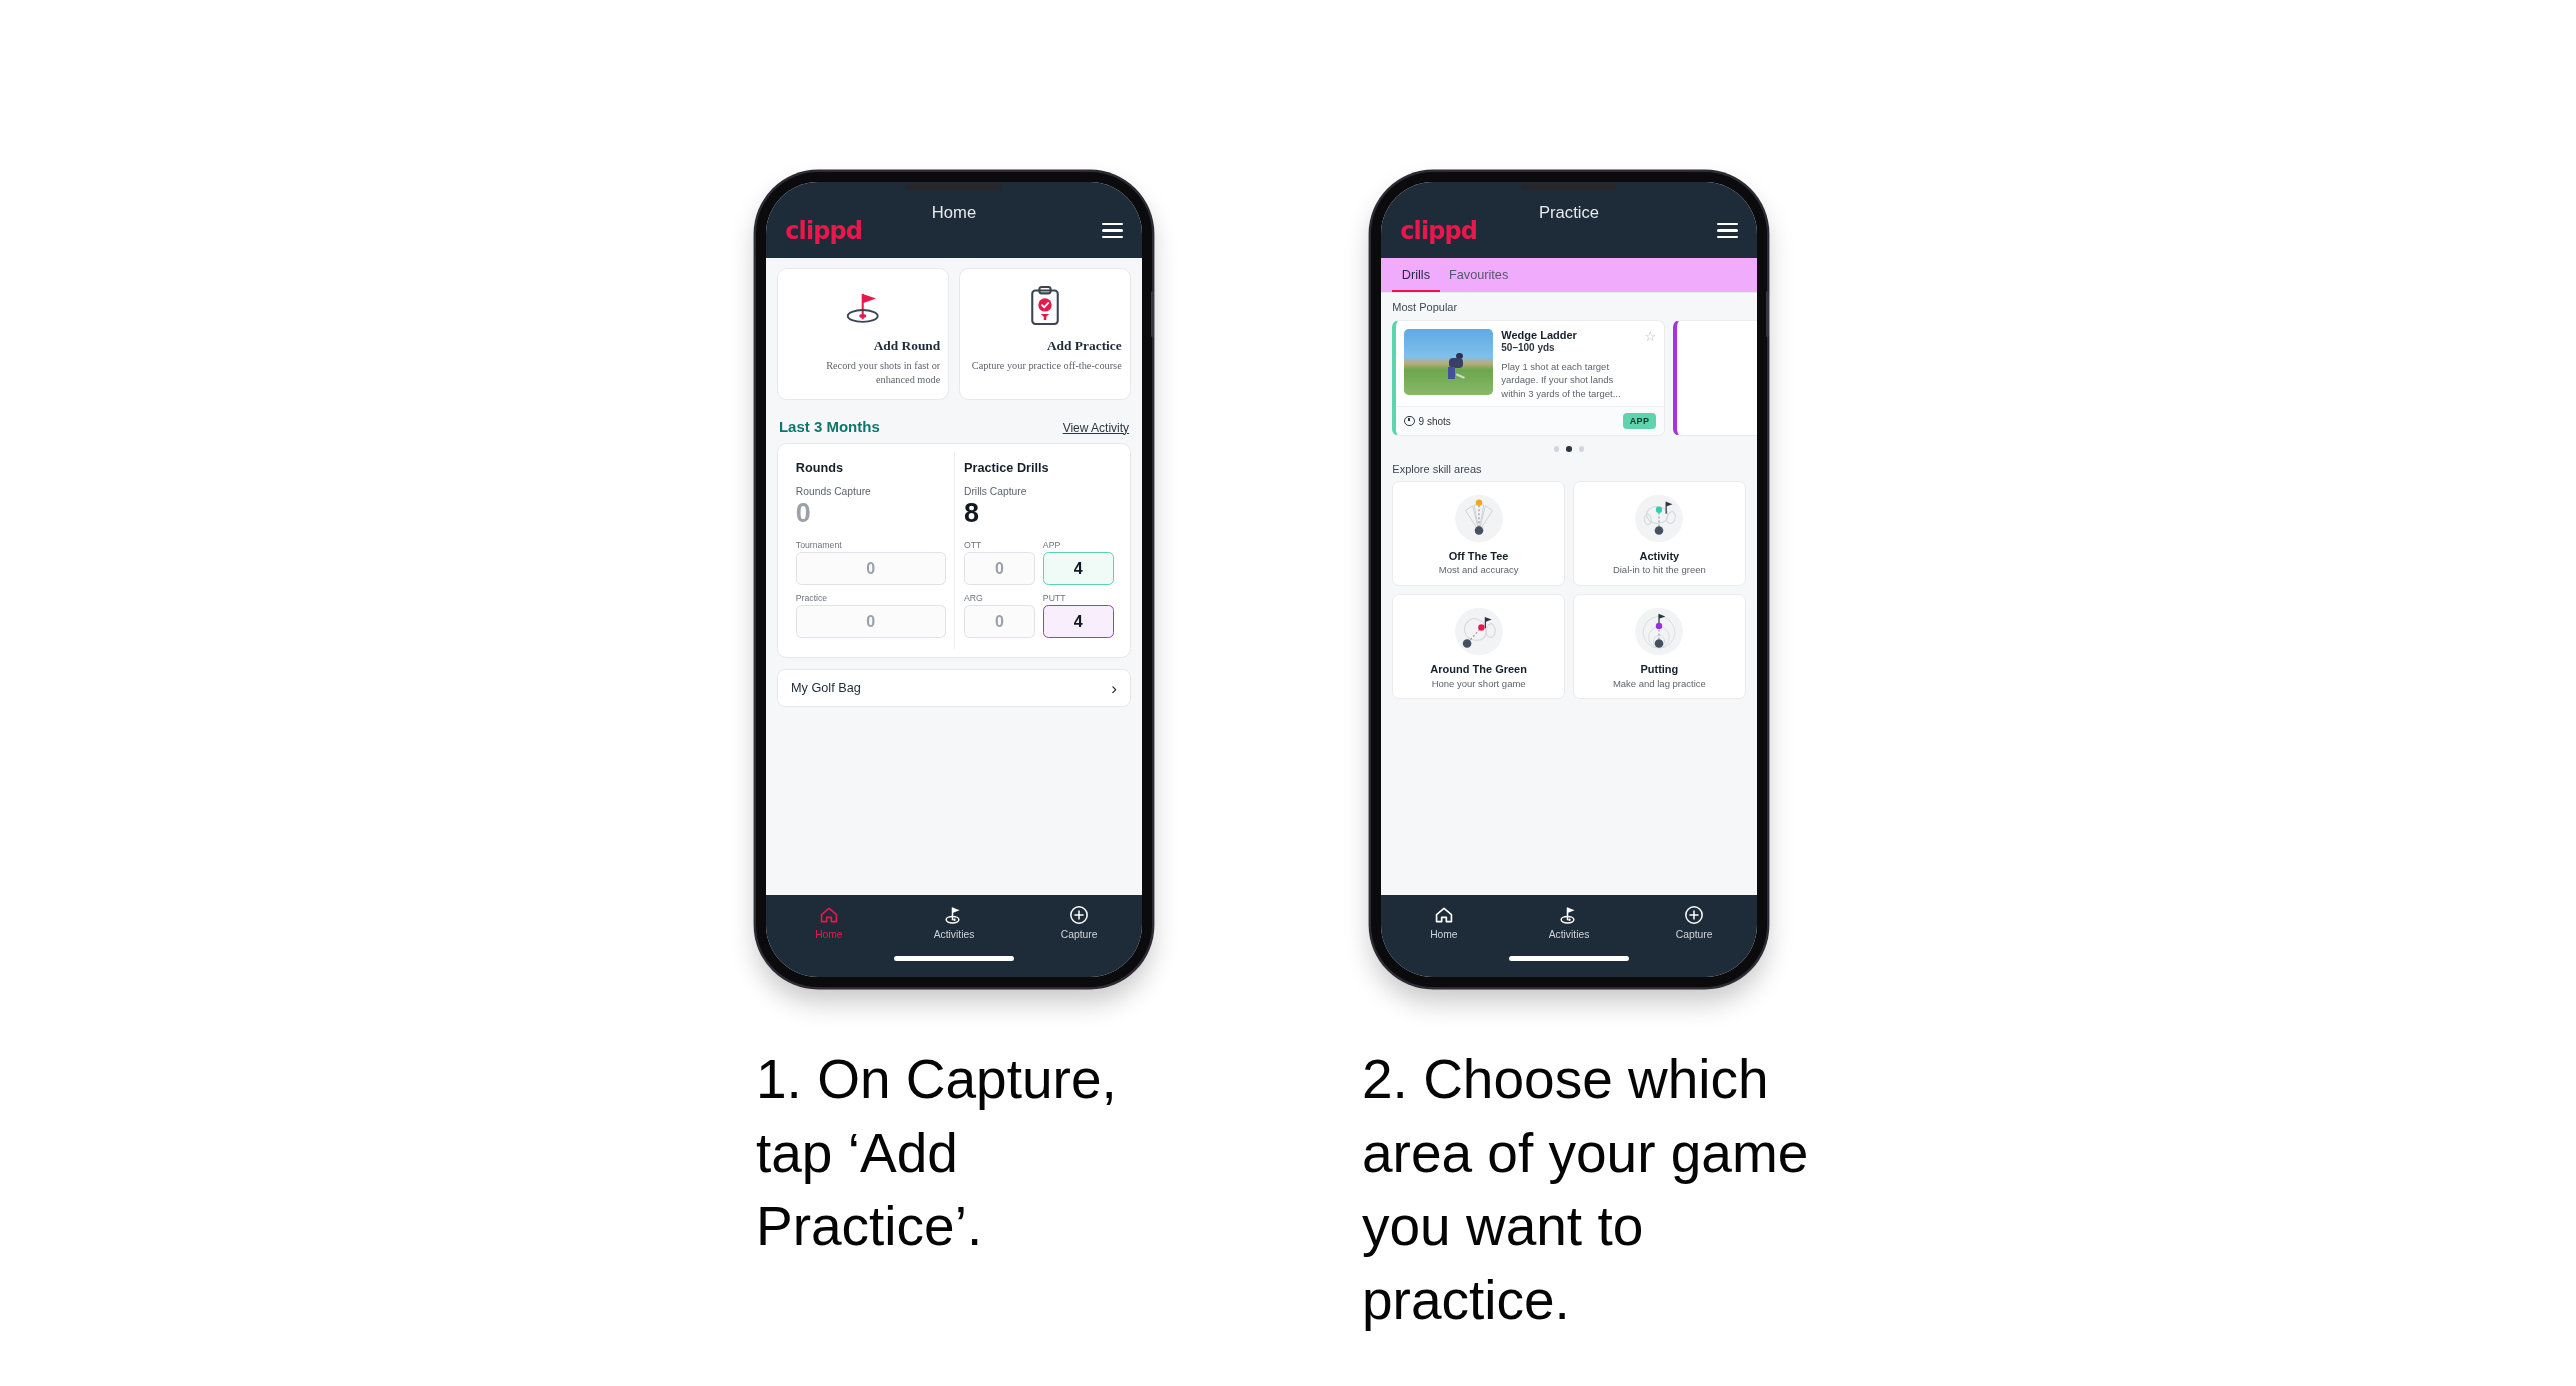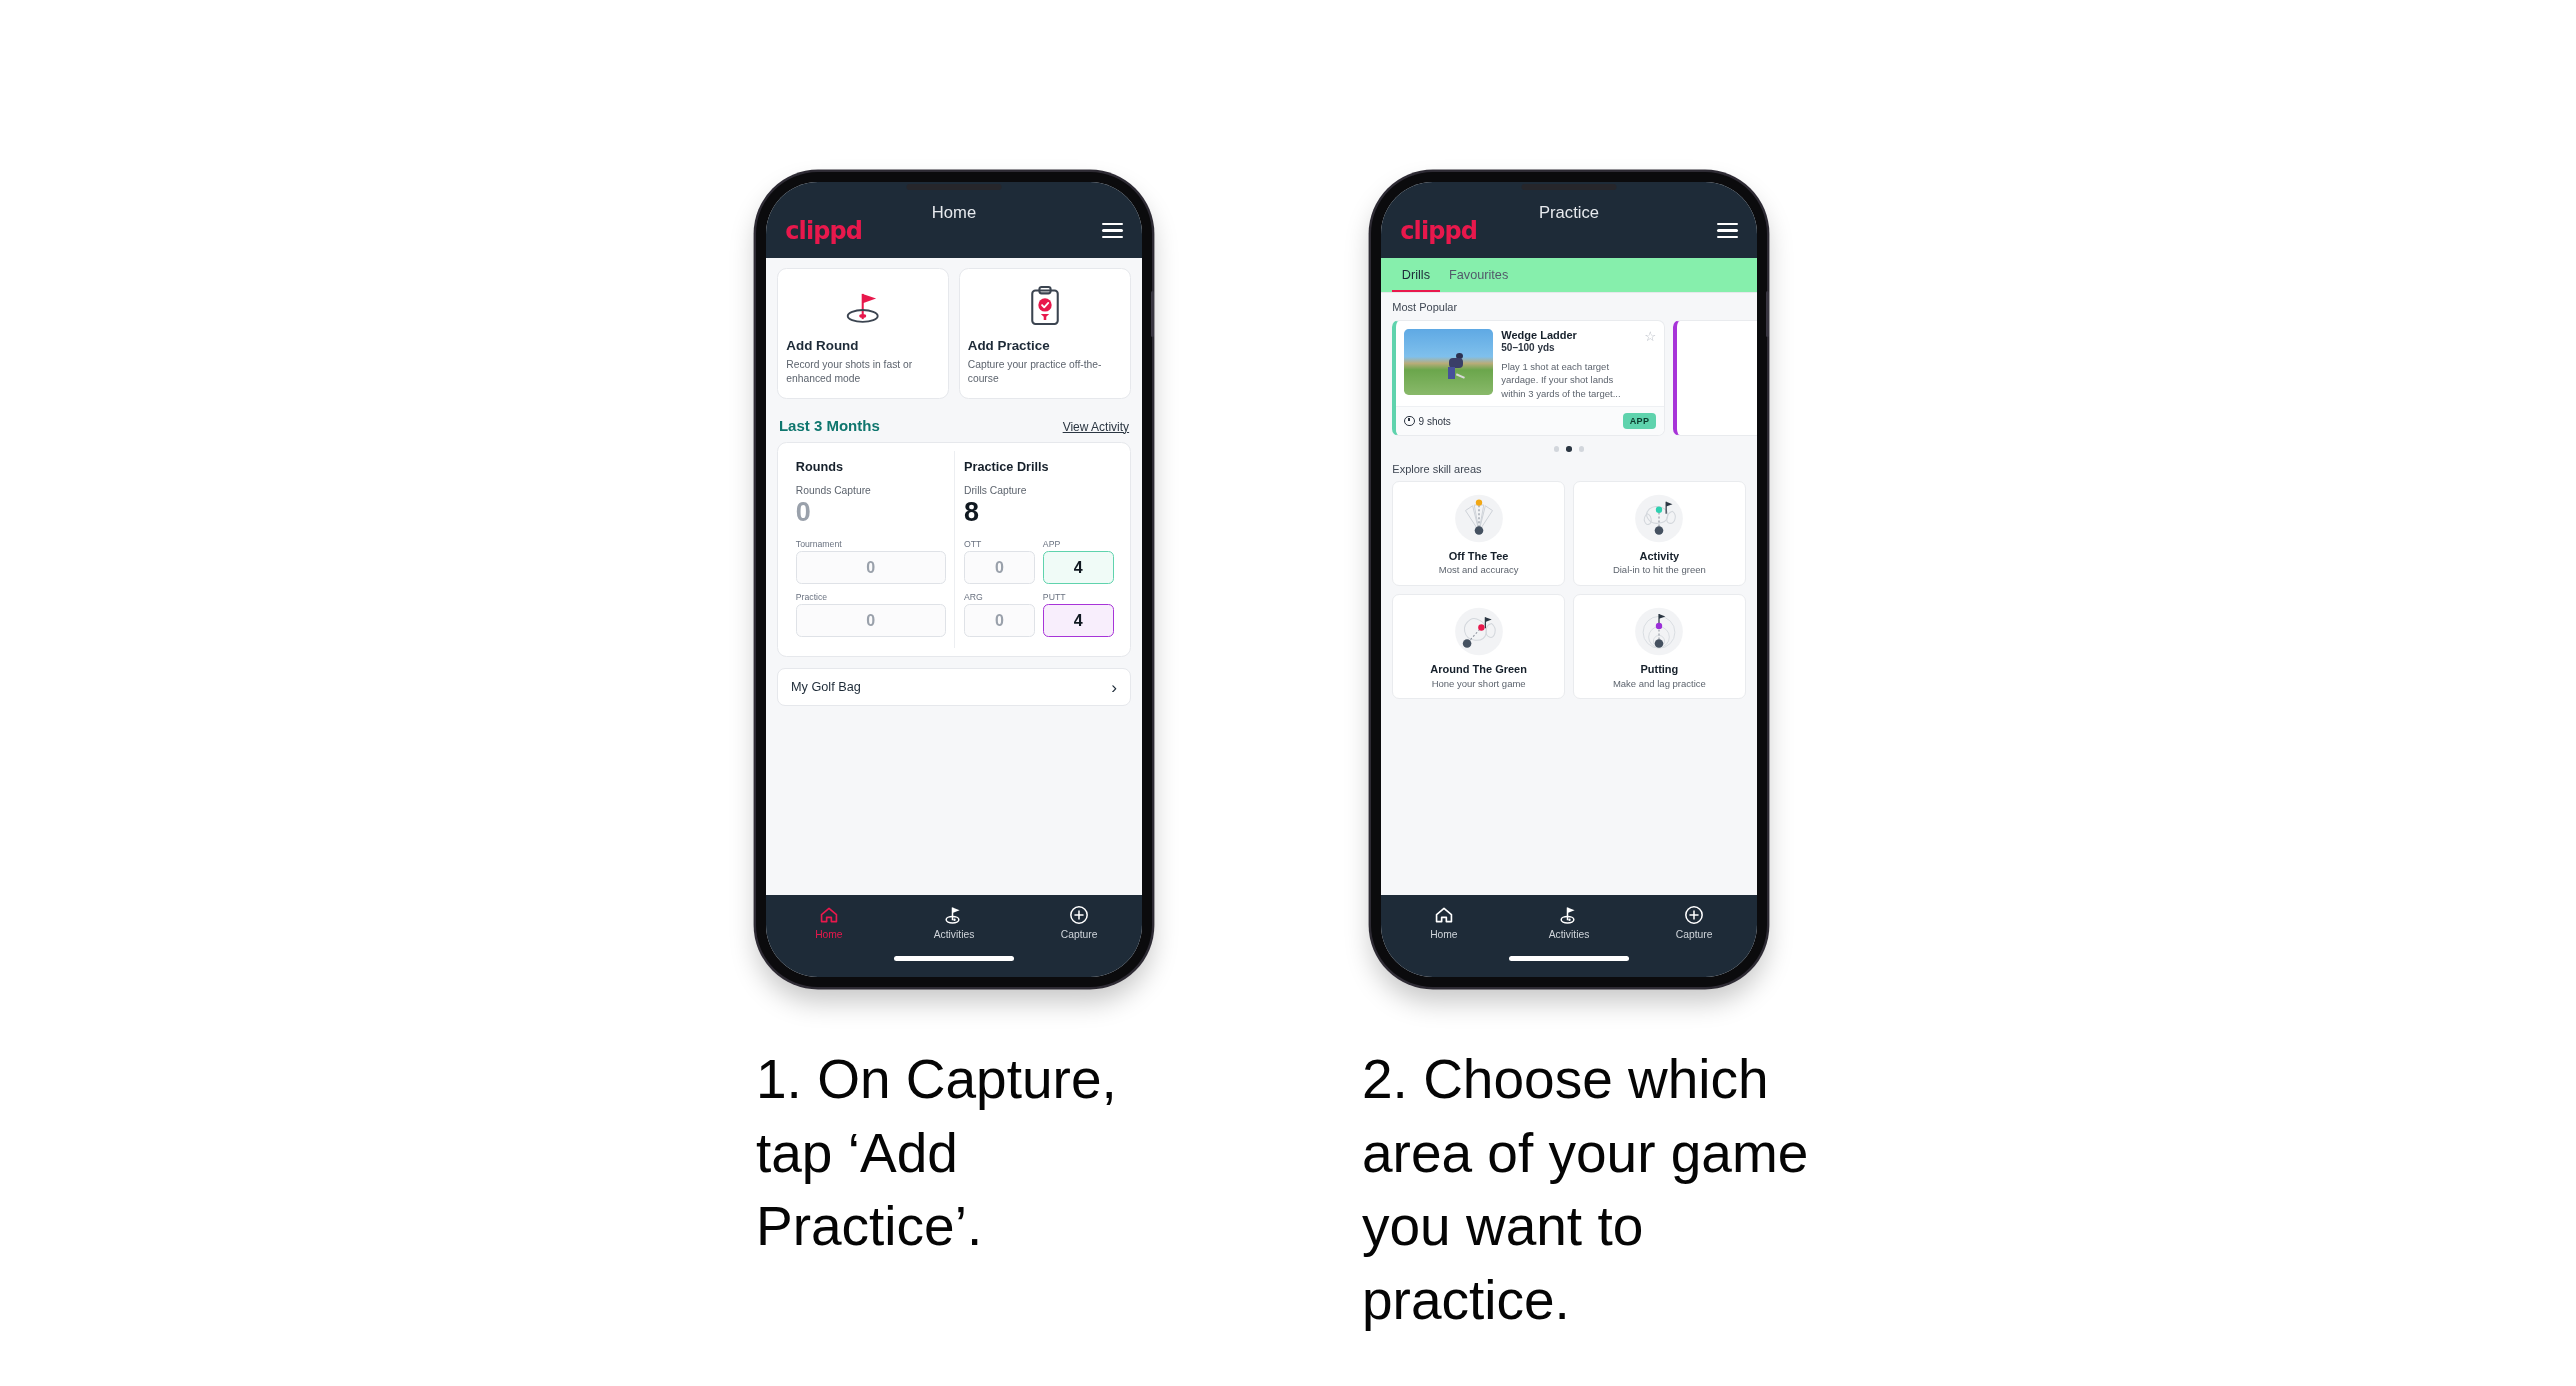--- a/index.html
+++ b/index.html
@@ -69,21 +69,22 @@
 
   .body { flex: 1 1 auto; overflow: hidden; position: relative; }
 
   
   .p1body { background: #f6f7f9; padding: 9.5px 11px 0 11px; }
   .quick-row { display: flex; gap: 9.5px; }
   .quick-card {
     flex: 1; background: #fff;
     border: 0.8px solid #e6e8ec; border-radius: 9.5px;
     padding: 14.2px 8px 12.7px 8px;
-    text-align: left;
+    text-align: right;
+    font-family: Liberation Serif, serif;
   }
   .qc-icon { height: 47px; display: flex; align-items: center; justify-content: center; margin-bottom: 8px; }
   .qc-title { font-size: 13.4px; font-weight: 700; color: #1e2b38; margin-bottom: 4.7px; }
   .qc-sub { font-size: 10.3px; line-height: 1.35; color: #5d646e; }
 
   .sec-row {
     display: flex; align-items: baseline; justify-content: space-between;
     margin: 17.4px 1.6px 8px 1.6px;
   }
   .sec-title { font-size: 15px; font-weight: 700; color: #0f766e; }
@@ -117,21 +118,21 @@
   .bag-row {
     margin-top: 11px; background: #fff;
     border: 0.8px solid #e6e8ec; border-radius: 8px;
     height: 38px; display: flex; align-items: center;
     padding: 0 12.7px; cursor: pointer;
   }
   .bag-label { font-size: 12.7px; color: #1e2b38; }
   .chev { margin-left: auto; color: #1e2b38; font-size: 17.4px; line-height: 1; }
 
   
-  .tabs { background: #86efac; display: flex; padding: 0 11px; border-bottom: 0.8px solid #e6e8ec; }
+  .tabs { background: #f0abfc; display: flex; padding: 0 11px; border-bottom: 0.8px solid #e6e8ec; }
   .tab {
     font-size: 12.7px; color: #52596a; padding: 9.5px 9.5px 8.7px 9.5px;
     cursor: pointer; border-bottom: 2.4px solid transparent;
   }
   .tab.active { color: #1e2b38; border-bottom-color: #e8184c; }
 
   .p2body { background: #f6f7f9; padding: 8px 0 0 0; }
   .blk-label { font-size: 11px; color: #3f4753; padding: 0 11px; margin-bottom: 6.3px; }
 
   .carousel { padding-left: 11px; display: flex; gap: 8px; overflow: hidden; }

